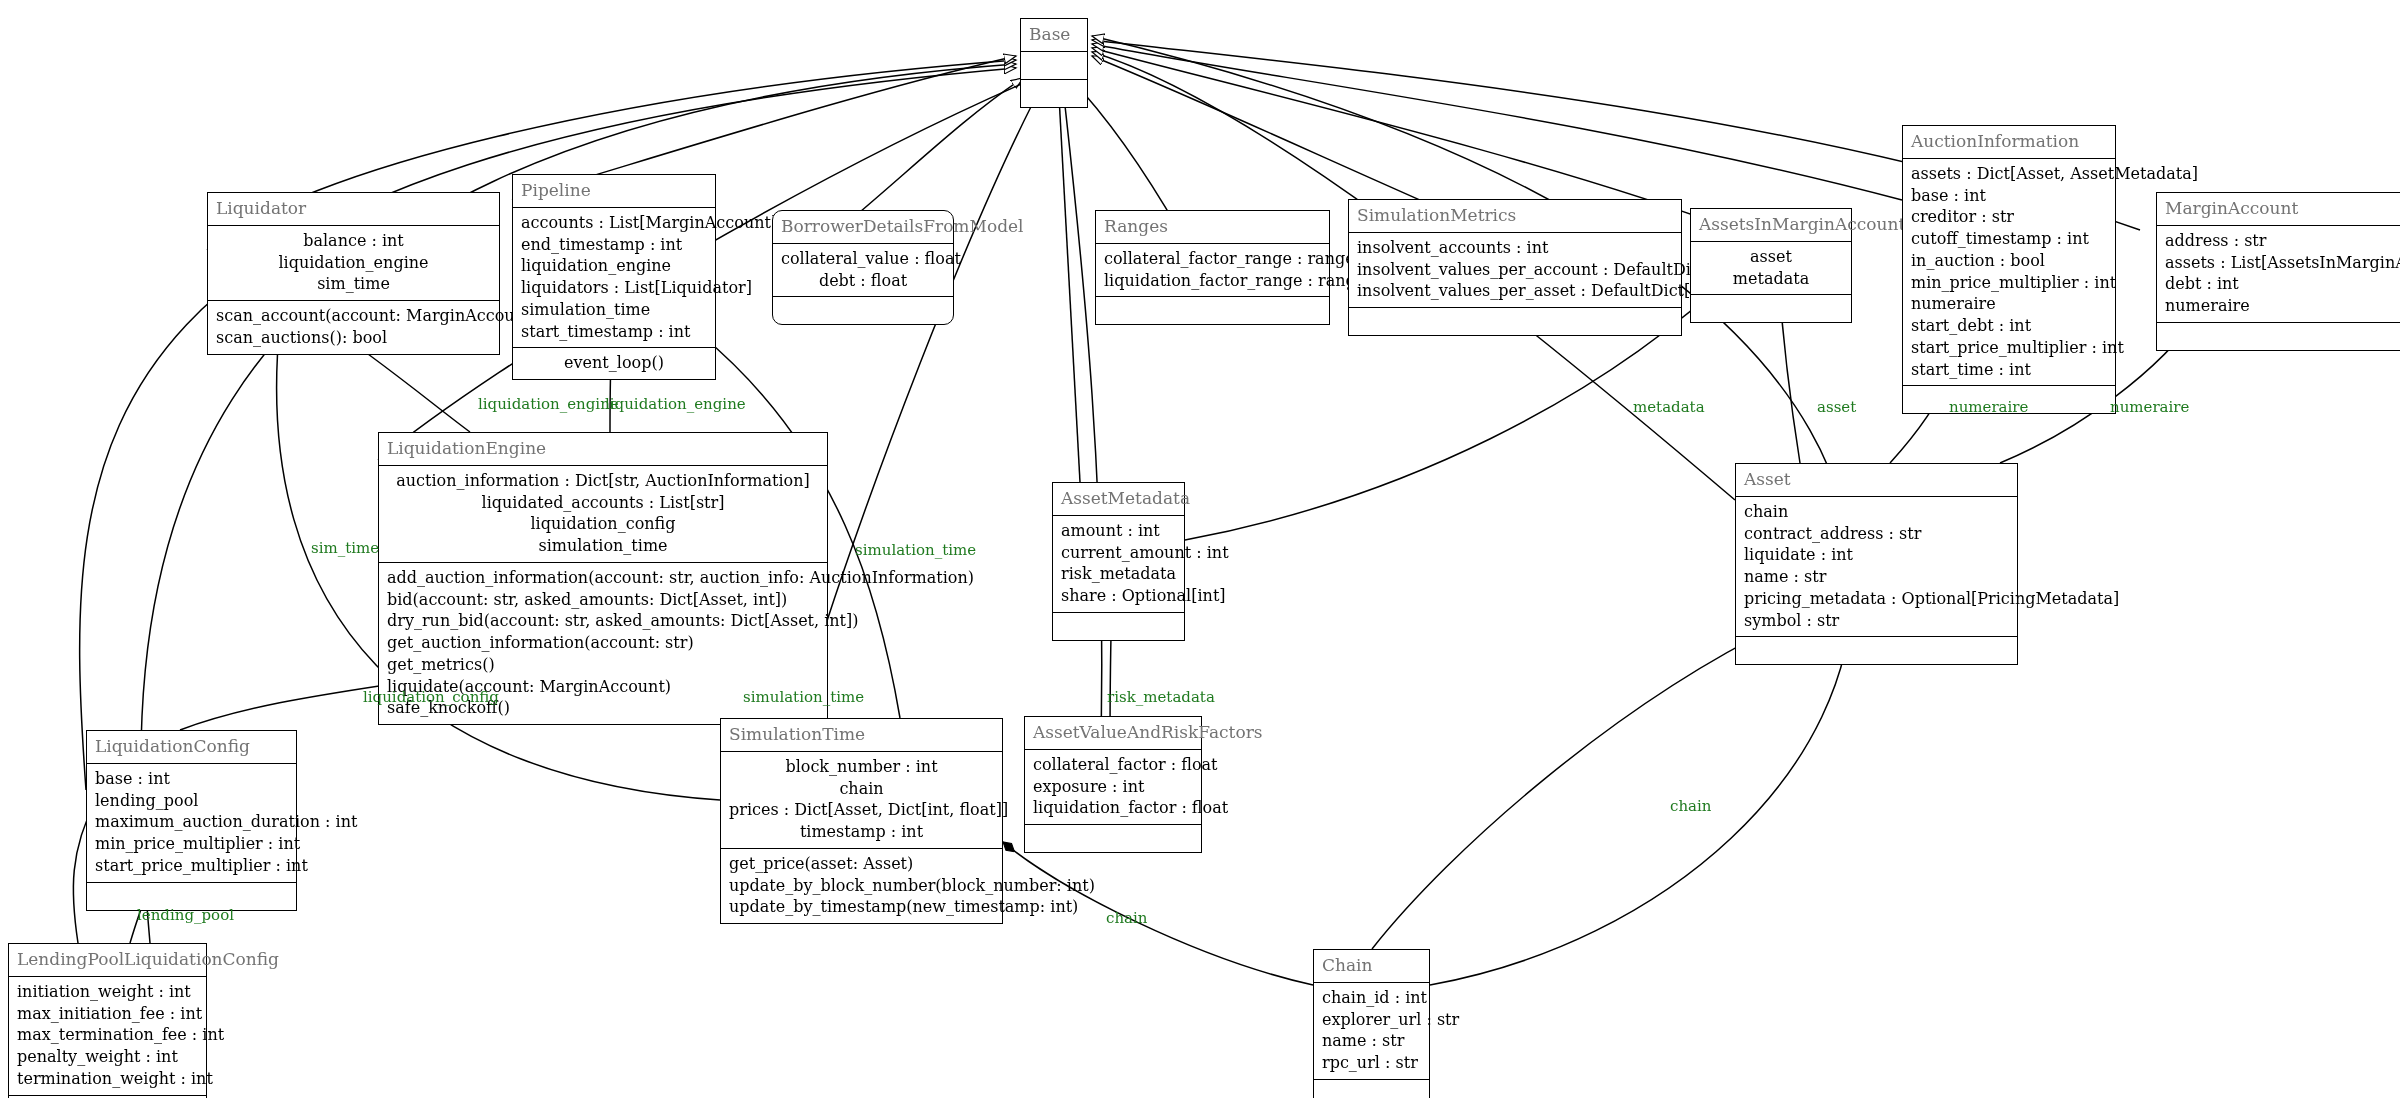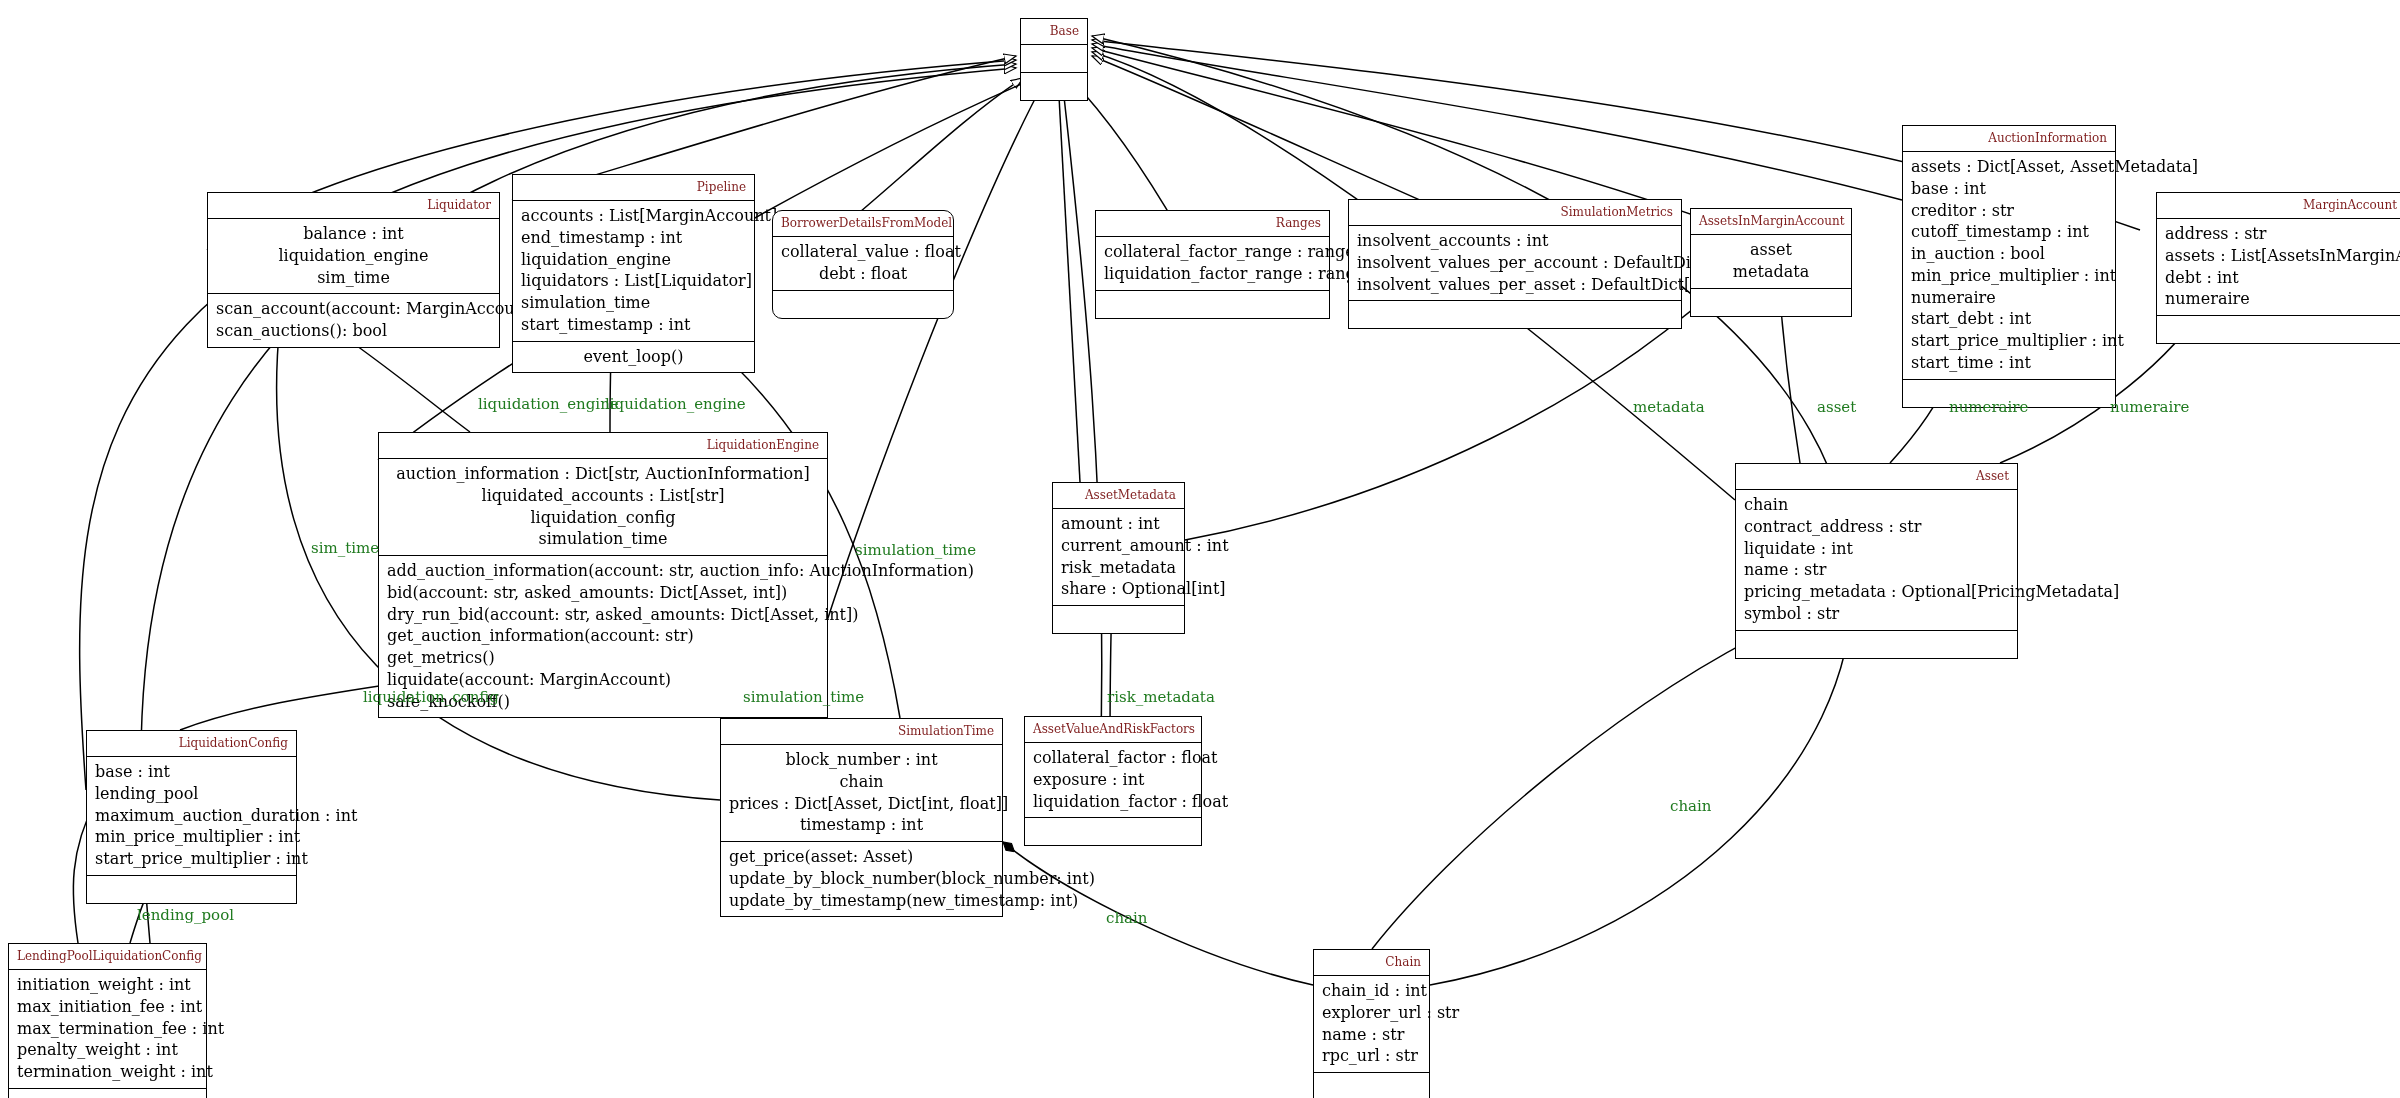--- a/index.html
+++ b/index.html
@@ -25,26 +25,26 @@
     pointer-events: none;
   }
   .uml-class {
     position: absolute;
     border: 1.6px solid #000000;
     background: #ffffff;
     box-sizing: border-box;
     z-index: 5;
   }
   .uml-title {
-    text-align: right;
-    font-size: 12px;
+    text-align: left;
+    font-size: 17px;
     line-height: 1.35;
     padding: 4px 8px 5px 8px;
     border-bottom: 1.6px solid #000000;
-    color: #7f1d1d;
+    color: #737373;
     white-space: nowrap;
   }
   .uml-attrs {
     border-bottom: 1.6px solid #000000;
     padding: 4px 8px 5px 8px;
     min-height: 10px;
   }
   .uml-methods {
     padding: 4px 8px 5px 8px;
     min-height: 10px;
@@ -159,21 +159,21 @@
       <div class="uml-line">balance : int</div>
       <div class="uml-line">liquidation_engine</div>
       <div class="uml-line">sim_time</div>
     </div>
     <div class="uml-methods">
       <div class="uml-line">scan_account(account: MarginAccount): bool</div>
       <div class="uml-line">scan_auctions(): bool</div>
     </div>
   </div>
 
-  <div class="uml-class" style="left:512px; top:174px; width:243px;">
+  <div class="uml-class" style="left:512px; top:174px; width:204px;">
     <div class="uml-title">Pipeline</div>
     <div class="uml-attrs">
       <div class="uml-line">accounts : List[MarginAccount]</div>
       <div class="uml-line">end_timestamp : int</div>
       <div class="uml-line">liquidation_engine</div>
       <div class="uml-line">liquidators : List[Liquidator]</div>
       <div class="uml-line">simulation_time</div>
       <div class="uml-line">start_timestamp : int</div>
     </div>
     <div class="uml-methods center">

